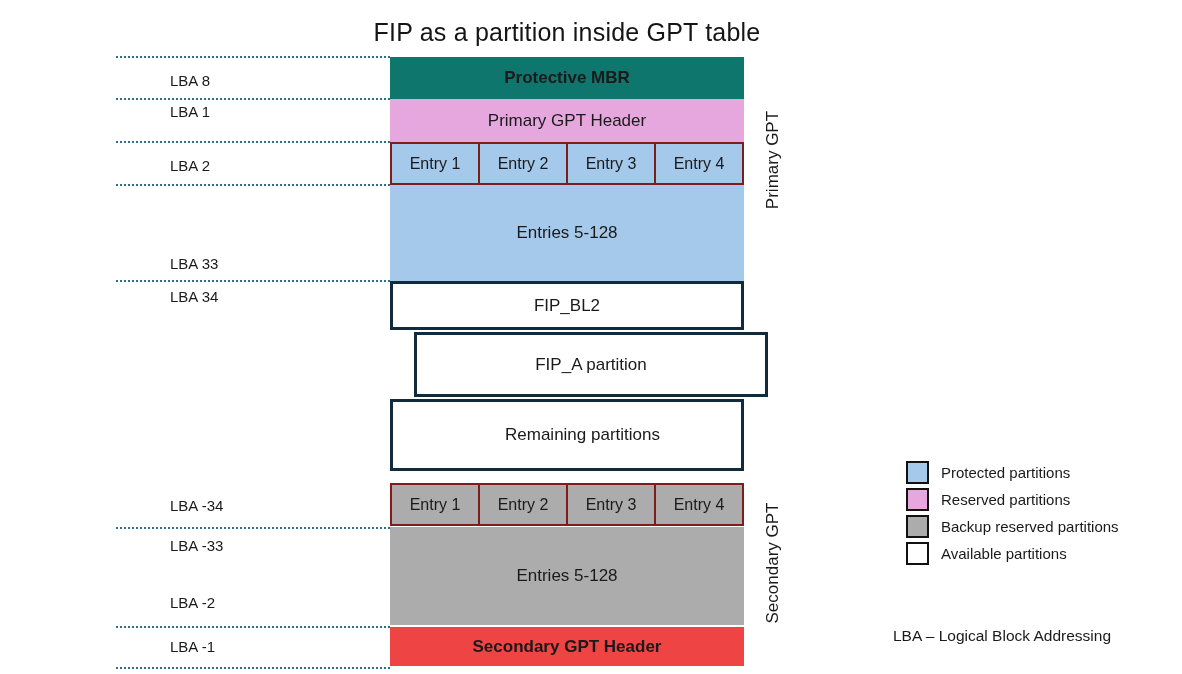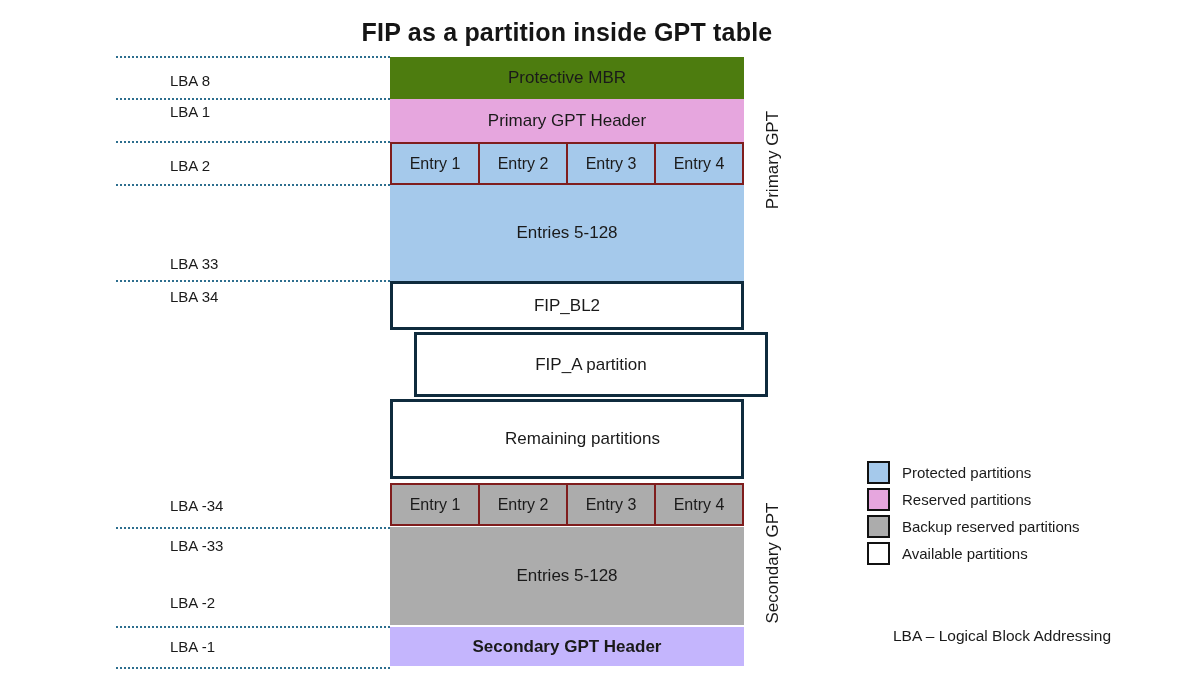--- a/index.html
+++ b/index.html
@@ -2,63 +2,63 @@
 <html><head>
 <meta charset="utf-8">
 <style>
   html,body{margin:0;padding:0;background:#ffffff;}
   #stage{
     position:relative;width:1182px;height:674px;background:#ffffff;
     font-family:"Liberation Sans",sans-serif;color:#1a1a1a;overflow:hidden;
   }
   .title{
     position:absolute;left:213px;top:18px;width:708px;text-align:center;
-    font-size:25px;font-weight:700;color:#151515;letter-spacing:0.2px;
+    font-size:25px;font-weight:400;color:#151515;letter-spacing:0.2px;
   }
   
   .dotline{position:absolute;left:116px;width:274px;height:0;border-top:2px dotted #2d6e8e;}
   .dl-0{top:56px}.dl-1{top:98px}.dl-2{top:141px}.dl-3{top:184px}
   .dl-4{top:280px}.dl-5{top:527px}.dl-6{top:626px}.dl-7{top:667px}
   
   .lba{position:absolute;left:170px;font-size:15px;white-space:nowrap;}
   .lba-0{top:72px}.lba-1{top:103px}.lba-2{top:157px}.lba-33{top:255px}.lba-34{top:288px}
   .lba-n34{top:497px}.lba-n33{top:537px}.lba-n2{top:594px}.lba-n1{top:638px}
   
   .block{
     position:absolute;left:390px;width:354px;box-sizing:border-box;
     display:flex;align-items:center;justify-content:center;
     font-size:17px;text-align:center;
   }
-  .b-mbr{top:57px;height:42px;background:#4d7c0f;font-weight:normal;}
+  .b-mbr{top:57px;height:42px;background:#0f766e;font-weight:bold;}
   .b-pgh{top:99px;height:43px;background:#E6A6DE;font-weight:normal;}
   .b-erow1{top:142px;height:43px;padding:0;}
   .b-e128a{top:185px;height:96px;background:#A5C9EB;}
   .b-fipbl2{top:281px;height:49px;background:#ffffff;border:3px solid #0F2B3D;}
   .b-fipa{top:332px;height:65px;background:#ffffff;border:3px solid #0F2B3D;margin-left:24px;}
-  .b-rem{top:399px;height:80px;background:#ffffff;border:3px solid #0F2B3D;padding-left:31px;}
+  .b-rem{top:399px;height:72px;background:#ffffff;border:3px solid #0F2B3D;padding-left:31px;}
   .b-erow2{top:483px;height:43px;padding:0;}
   .b-e128b{top:527px;height:98px;background:#ACACAC;}
-  .b-sgh{top:627px;height:39px;background:#c4b5fd;font-weight:bold;}
+  .b-sgh{top:627px;height:39px;background:#ef4444;font-weight:bold;}
   .entry-row{display:flex;width:100%;height:100%;}
   .entry-cell{
     flex:1;box-sizing:border-box;border:2px solid #7f1d1d;
     display:flex;align-items:center;justify-content:center;font-size:16px;
   }
   .entry-cell + .entry-cell{border-left:none;}
   .cell-blue{background:#A5C9EB;}
   .cell-gray{background:#ACACAC;}
   
   .sidelabel{
     position:absolute;font-size:17px;text-align:center;white-space:nowrap;
     transform:rotate(-90deg);transform-origin:center center;
   }
   .side-primary{left:713px;top:150px;width:120px;height:20px;}
   .side-secondary{left:703px;top:553px;width:140px;height:20px;}
   
-  .legend{position:absolute;left:867px;top:461px;}
+  .legend{position:absolute;left:906px;top:461px;}
   .legend-row{display:flex;align-items:center;margin-bottom:4px;height:23px;}
   .swatch{
     width:23px;height:23px;box-sizing:border-box;border:2px solid #111111;
     margin-right:12px;flex:0 0 auto;background:#fff;
   }
   .legend-label{font-size:15px;white-space:nowrap;}
   .note{position:absolute;left:893px;font-size:15.5px;white-space:nowrap;}
   .note-0{top:600px}.note-1{top:627px}
 </style>
 </head>

